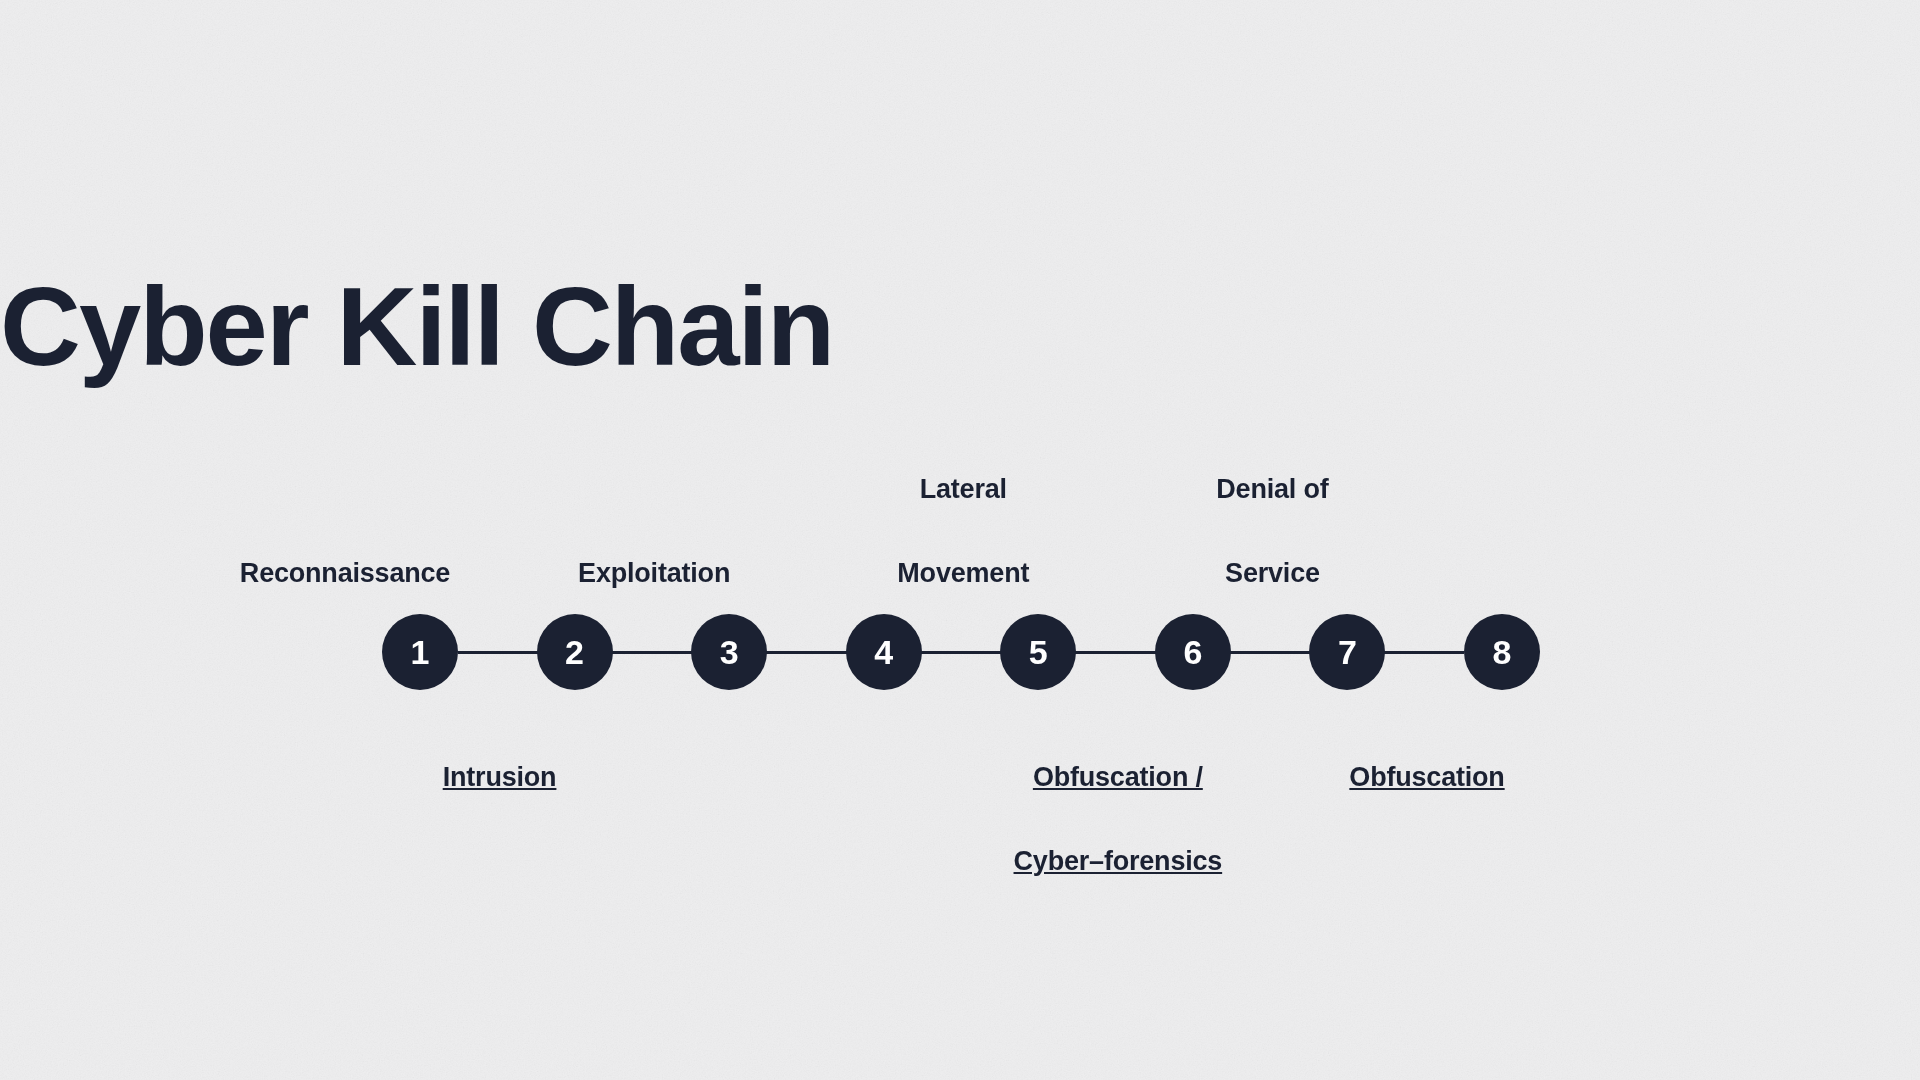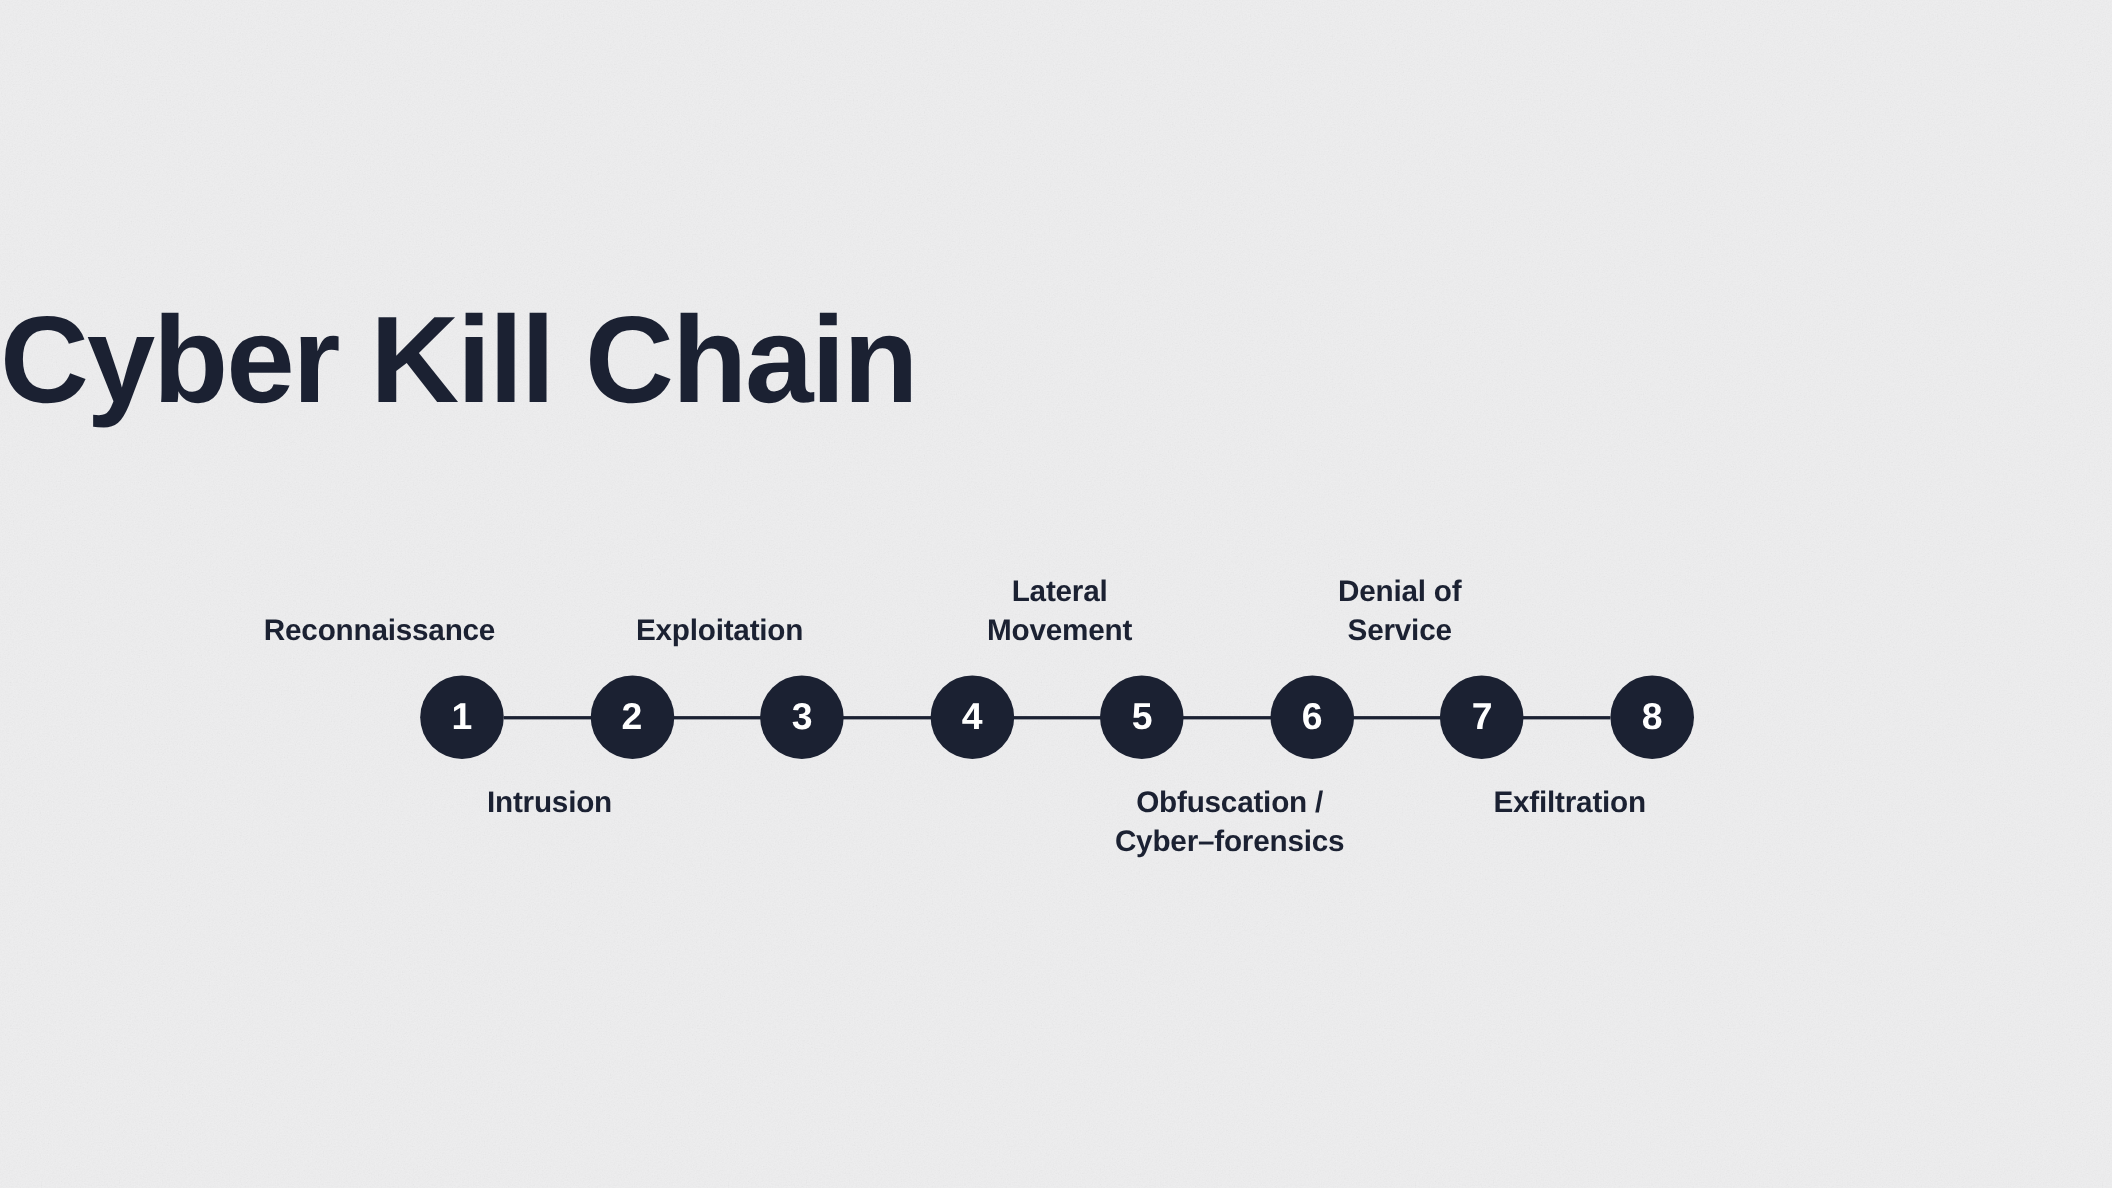--- a/index.html
+++ b/index.html
@@ -95,22 +95,23 @@
     line-height: 1.33;
     letter-spacing: -0.2px;
   }
   .label.above {
     bottom: 100%;
     margin-bottom: 22px;
   }
   .label.below {
     top: 100%;
     margin-top: 22px;
+    text-decoration: underline;
   }
-  .label .ln { display: block; }
+  .label .ln { display: block; margin-top: 48px; }
 </style>
 </head>
 <body>
 
 <svg id="grain" xmlns="http://www.w3.org/2000/svg" width="1920" height="1080" preserveAspectRatio="none" viewBox="0 0 1920 1080">
   <defs>
     <filter id="noiseFilter" x="0" y="0" width="100%" height="100%">
       <feTurbulence type="fractalNoise" baseFrequency="0.82" numOctaves="4" seed="7" stitchTiles="stitch"></feTurbulence>
       <feColorMatrix type="saturate" values="0"></feColorMatrix>
       <feComponentTransfer>
@@ -168,18 +169,18 @@
       <div class="node" style="left: 85.7143%;">
         <span>7</span>
         <div class="label above">
           <span class="ln">Denial of</span>
           <span class="ln">Service</span>
         </div>
       </div>
       <div class="node" style="left: 100%;">
         <span>8</span>
         <div class="label below">
-          <span class="ln">Exfiltration</span>
+          <span class="ln">Obfuscation</span>
         </div>
       </div>
     </div>
 
 </div>
 
 </body></html>

